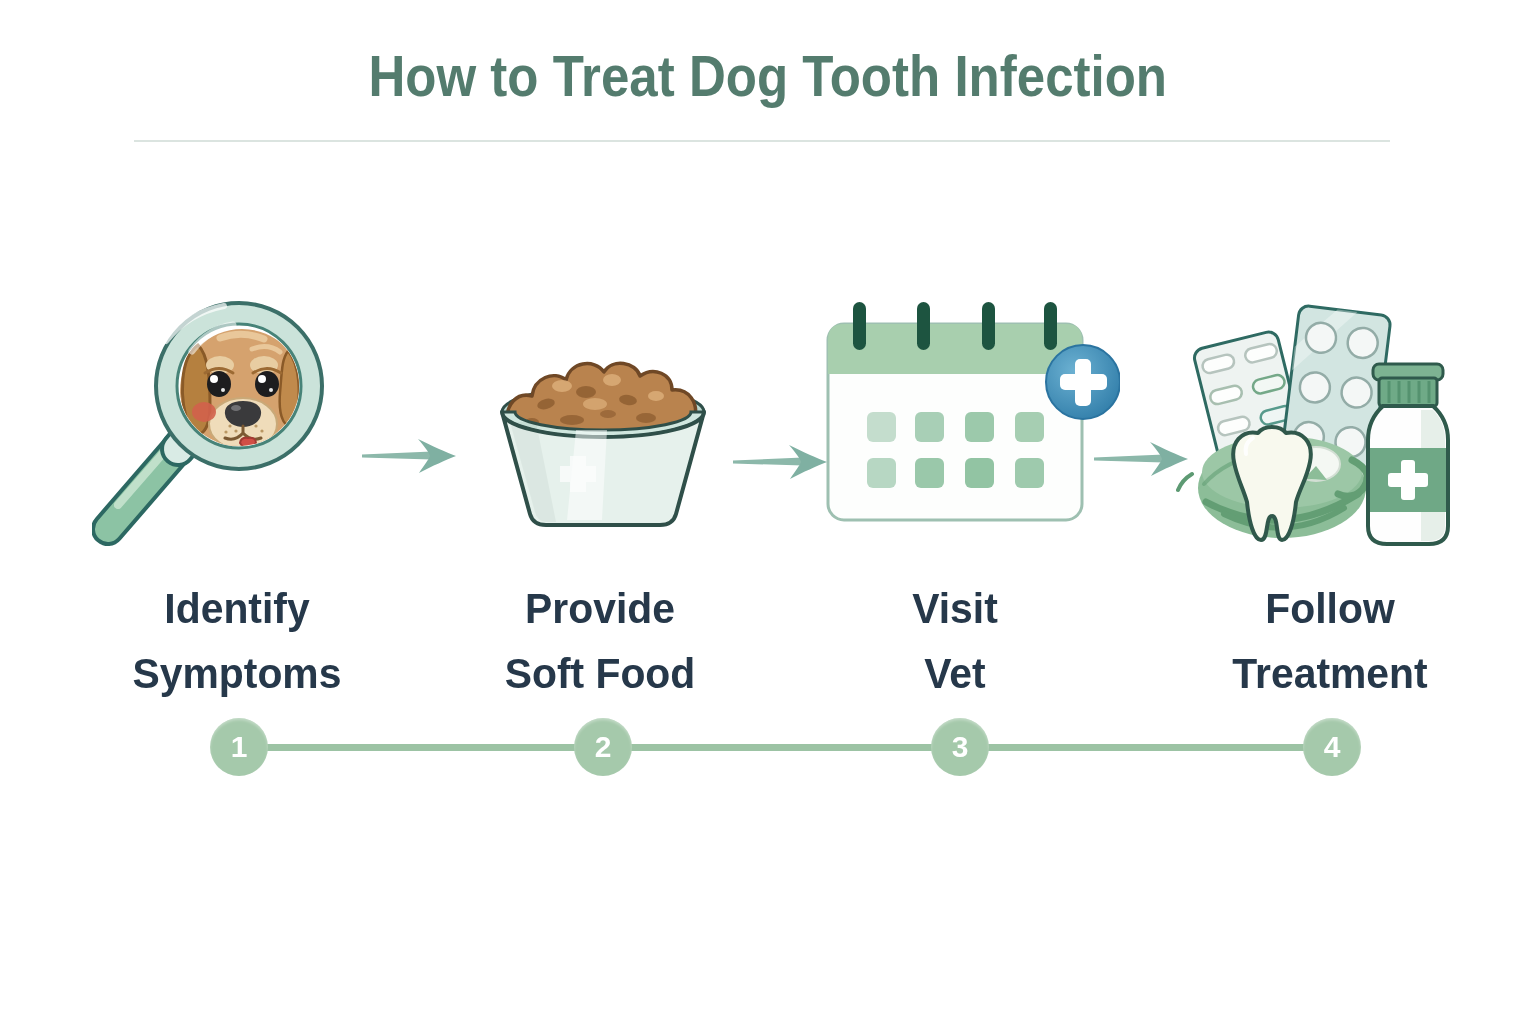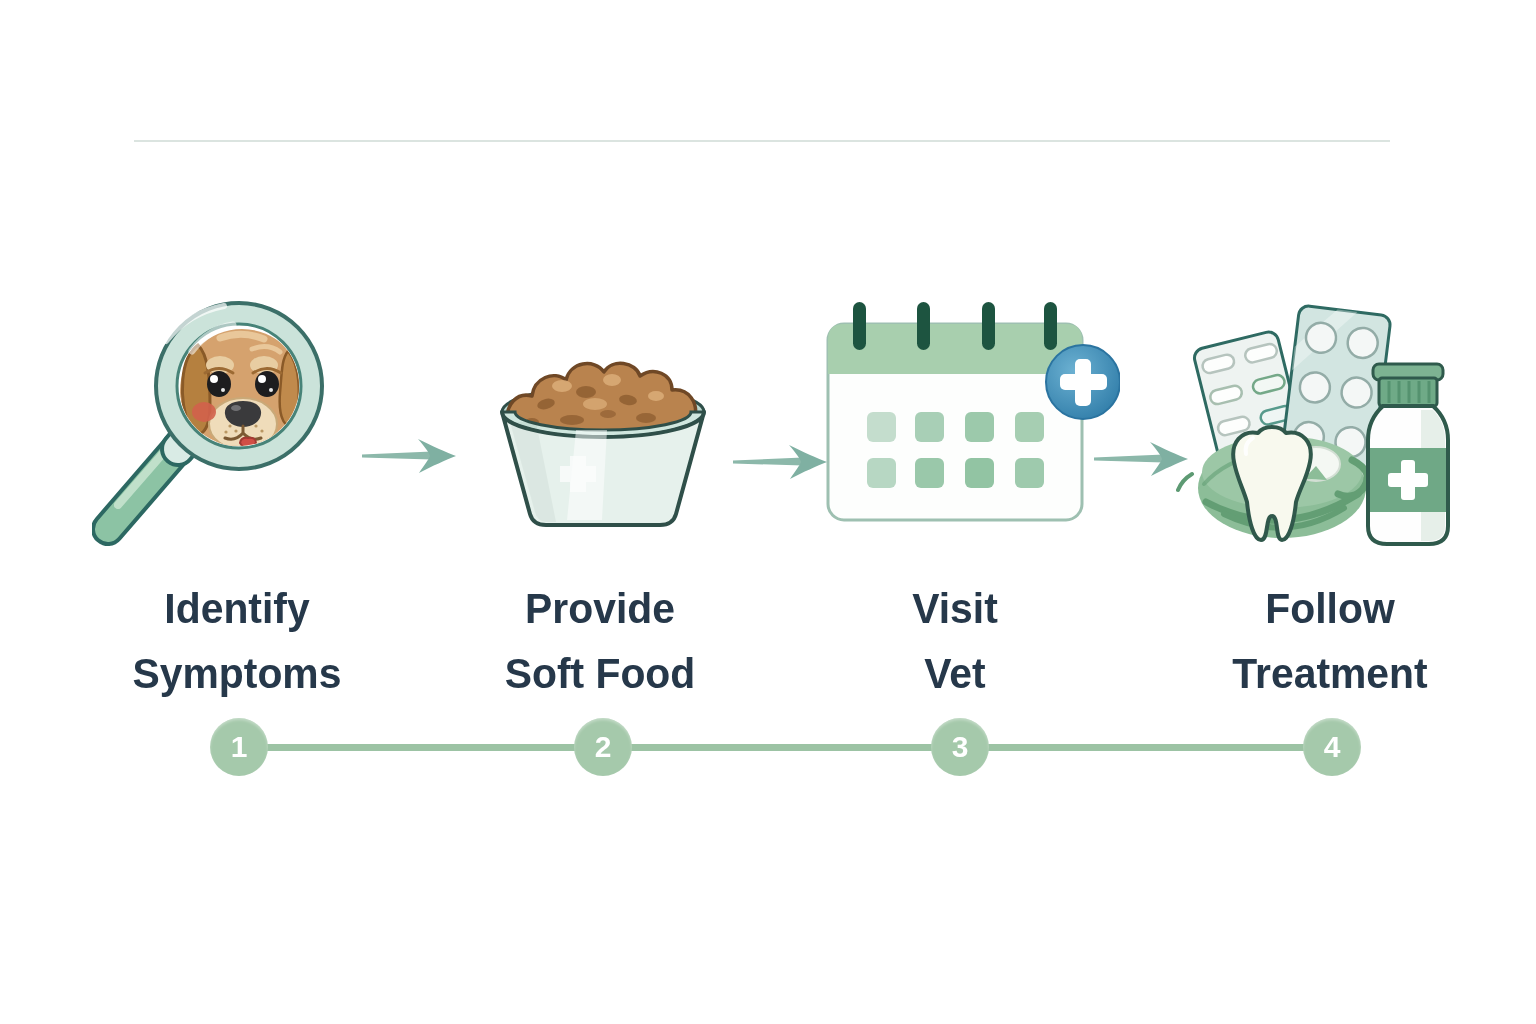--- a/index.html
+++ b/index.html
@@ -35,20 +35,21 @@
     background:#a5c9ab;display:flex;align-items:center;justify-content:center;
     color:#ffffff;font-size:30px;font-weight:700;
     box-shadow:inset 0 2px 3px rgba(255,255,255,.35);
   }
 </style>
 </head>
 <body>
 
 <div id="canvas">
 
+  <div id="title"><span>How to Treat Dog Tooth Infection</span></div>
   <div id="divider"></div>
 
   <svg class="abs" style="left:92px;top:293px;" width="290" height="270" viewBox="0 0 290 270">
     <defs>
       <clipPath id="lensclip">
           <circle cx="147" cy="93" r="60"></circle>
         </clipPath>
     </defs>
 
     <line x1="92" y1="148" x2="16" y2="236" stroke="#2c6862" stroke-width="34" stroke-linecap="round"></line>

